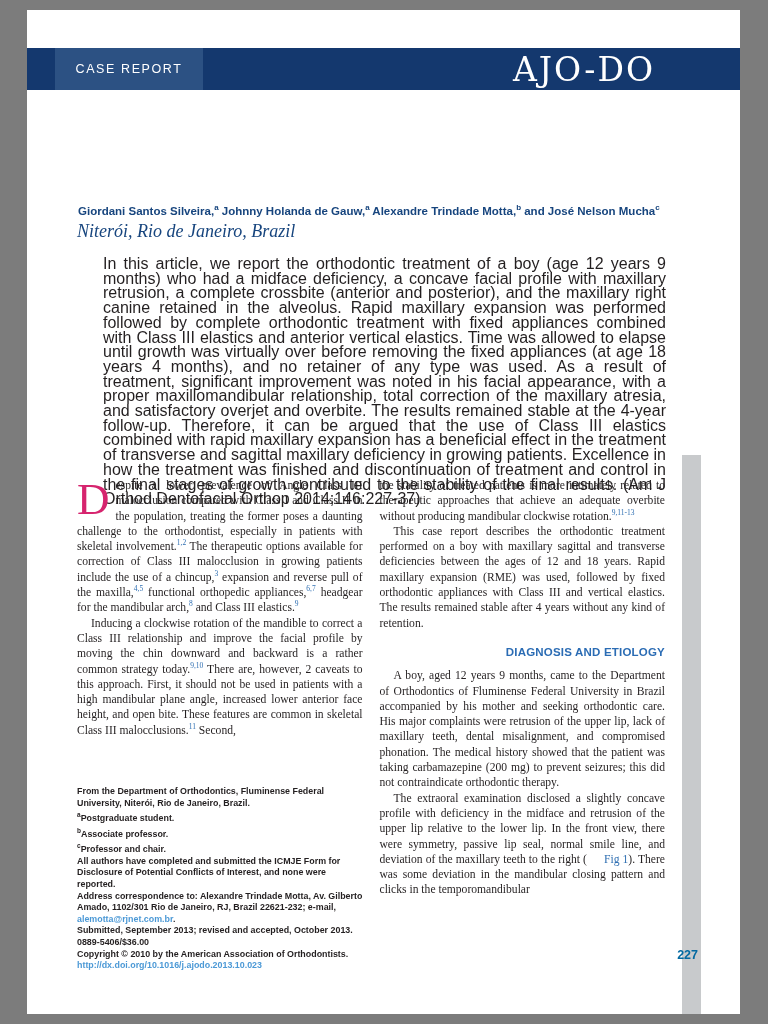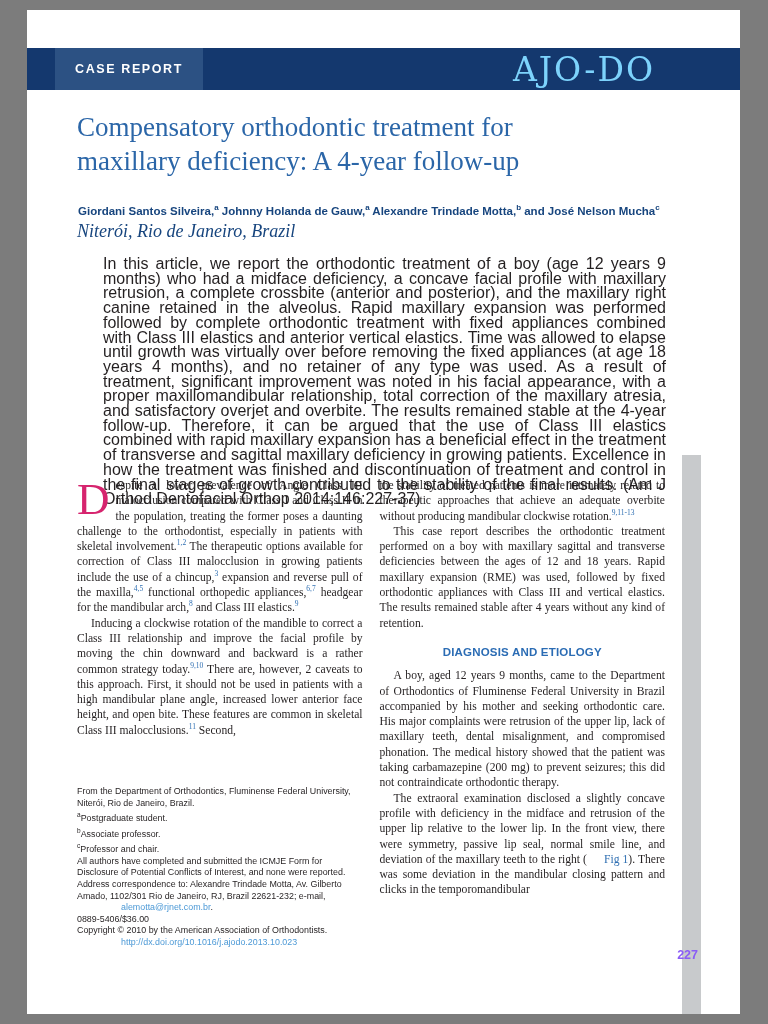--- a/index.html
+++ b/index.html
@@ -16,25 +16,25 @@
   }
   .header-bar {
     position:absolute; left:0; top:38px; width:100%; height:42px;
     background: var(--header-bar, #14386e);
     display:flex; align-items:center;
   }
   .kicker {
     margin-left:28px; width:148px; height:42px;
     background: var(--kicker-box, #2c5183);
     color:#ffffff; display:flex; align-items:center; justify-content:center;
-    font-size:12.5px; letter-spacing:1.6px; font-weight:700;
+    font-size:12.5px; letter-spacing:1.6px; font-weight:400;
   }
   .journal {
     margin-left:auto; margin-right:85px;
-    color:#7dd3fc; font-family:"DejaVu Serif", serif;
+    color:#ffffff; font-family:"DejaVu Serif", serif;
     font-size:33px; letter-spacing:2px; font-weight:400;
   }
   .title {
     position:absolute; left:50px; top:100px; width:600px;
     color: var(--title-blue, #2b66a8);
     font-family:"Liberation Serif", serif;
     font-size:27px; line-height:34px; font-weight:400;
   }
   .authors {
     position:absolute; left:51px; top:193px; width:660px;
@@ -72,52 +72,51 @@
   .dropcap {
     float:left;
     font-family:"Liberation Serif", serif;
     font-size:45px; line-height:36px; padding:3px 6px 0 0;
     color: var(--dropcap-pink, #d6246e);
   }
   .section-heading {
     font-family:"Liberation Sans", sans-serif;
     font-size:11.5px; font-weight:bold; letter-spacing:0.2px;
     color: var(--heading-blue, #2b6cb4);
-    margin:14px 0 8px 0; text-align:center; text-indent:0;
+    margin:14px 0 8px 0; text-align:right; text-indent:0;
   }
   .footnotes {
     position:absolute; left:50px; top:776px; width:286px;
     font-family:"Liberation Sans", sans-serif;
     font-size:8.9px; line-height:11.6px; color:#231f20; text-align:left;
   }
-  .fn-line { margin:0; }
+  .fn-line { margin:0;font-weight:bold; }
   .footnotes sup { font-size:6.5px; color:inherit; }
-  .footnotes a { color: var(--link-blue, #4c99d6); text-decoration:none;margin-left:44px; }
+  .footnotes a { color: var(--link-blue, #4c99d6); text-decoration:none; }
   .page-number {
     position:absolute; right:42px; top:938px;
-    font-size:12.5px; font-weight:bold; color:#8b5cf6;
+    font-size:12.5px; font-weight:bold; color:#0369a1;
     z-index:3;
   }
   .scroll-strip {
     position:absolute; right:39px; top:445px; bottom:0; width:19px;
     background: var(--scrollbar-gray, #c8cacc);
     z-index:2;
   }
 </style>
 </head>
 <body>
 
 <div class="page">
 
   <div class="header-bar">
     <div class="kicker">CASE REPORT</div>
     <div class="journal">AJO-DO</div>
   </div>
 
-  <h1 class="title"><span>Compensatory orthodontic treatment for</span><br><span>maxillary deficiency: A 4-year follow-up</span></h1>
 
   <div class="authors">Giordani Santos Silveira,<sup>a</sup> Johnny Holanda de Gauw,<sup>a</sup> Alexandre Trindade Motta,<sup>b</sup> and José Nelson Mucha<sup>c</sup></div>
 
   <div class="affiliation">Niterói, Rio de Janeiro, Brazil</div>
 
   <p class="abstract">In this article, we report the orthodontic treatment of a boy (age 12 years 9 months) who had a midface deficiency, a concave facial profile with maxillary retrusion, a complete crossbite (anterior and posterior), and the maxillary right canine retained in the alveolus. Rapid maxillary expansion was performed followed by complete orthodontic treatment with fixed appliances combined with Class III elastics and anterior vertical elastics. Time was allowed to elapse until growth was virtually over before removing the fixed appliances (at age 18 years 4 months), and no retainer of any type was used. As a result of treatment, significant improvement was noted in his facial appearance, with a proper maxillomandibular relationship, total correction of the maxillary atresia, and satisfactory overjet and overbite. The results remained stable at the 4-year follow-up. Therefore, it can be argued that the use of Class III elastics combined with rapid maxillary expansion has a beneficial effect in the treatment of transverse and sagittal maxillary deficiency in growing patients. Excellence in how the treatment was finished and discontinuation of treatment and control in the final stages of growth contributed to the stability of the final results. (Am J Orthod Dentofacial Orthop 2014;146:227-37)</p>
 
   <div class="columns">
     <div class="col">
       <p class="para"><span class="dropcap">D</span>espite a lower prevalence of Angle Class III malocclusion compared with Class I and Class II in the population, treating the former poses a daunting challenge to the orthodontist, especially in patients with skeletal involvement.<sup>1,2</sup> The therapeutic options available for correction of Class III malocclusion in growing patients include the use of a chincup,<sup>3</sup> expansion and reverse pull of the maxilla,<sup>4,5</sup> functional orthopedic appliances,<sup>6,7</sup> headgear for the mandibular arch,<sup>8</sup> and Class III elastics.<sup>9</sup></p>
@@ -132,20 +131,21 @@
     </div>
   </div>
 
   <div class="footnotes">
       <div class="fn-line">From the Department of Orthodontics, Fluminense Federal University, Niterói, Rio de Janeiro, Brazil.</div>
       <div class="fn-line"><sup>a</sup>Postgraduate student.</div>
       <div class="fn-line"><sup>b</sup>Associate professor.</div>
       <div class="fn-line"><sup>c</sup>Professor and chair.</div>
       <div class="fn-line">All authors have completed and submitted the ICMJE Form for Disclosure of Potential Conflicts of Interest, and none were reported.</div>
       <div class="fn-line">Address correspondence to: Alexandre Trindade Motta, Av. Gilberto Amado, 1102/301 Rio de Janeiro, RJ, Brazil 22621-232; e-mail, <a href="#">alemotta@rjnet.com.br</a>.</div>
+      <div class="fn-line">Submitted, September 2013; revised and accepted, October 2013.</div>
       <div class="fn-line">0889-5406/$36.00</div>
       <div class="fn-line">Copyright © 2010 by the American Association of Orthodontists.</div>
       <div class="fn-line"><a href="#">http://dx.doi.org/10.1016/j.ajodo.2013.10.023</a></div>
     </div>
 
   <div class="scroll-strip"></div>
 
   <div class="page-number">227</div>
 
 </div>

